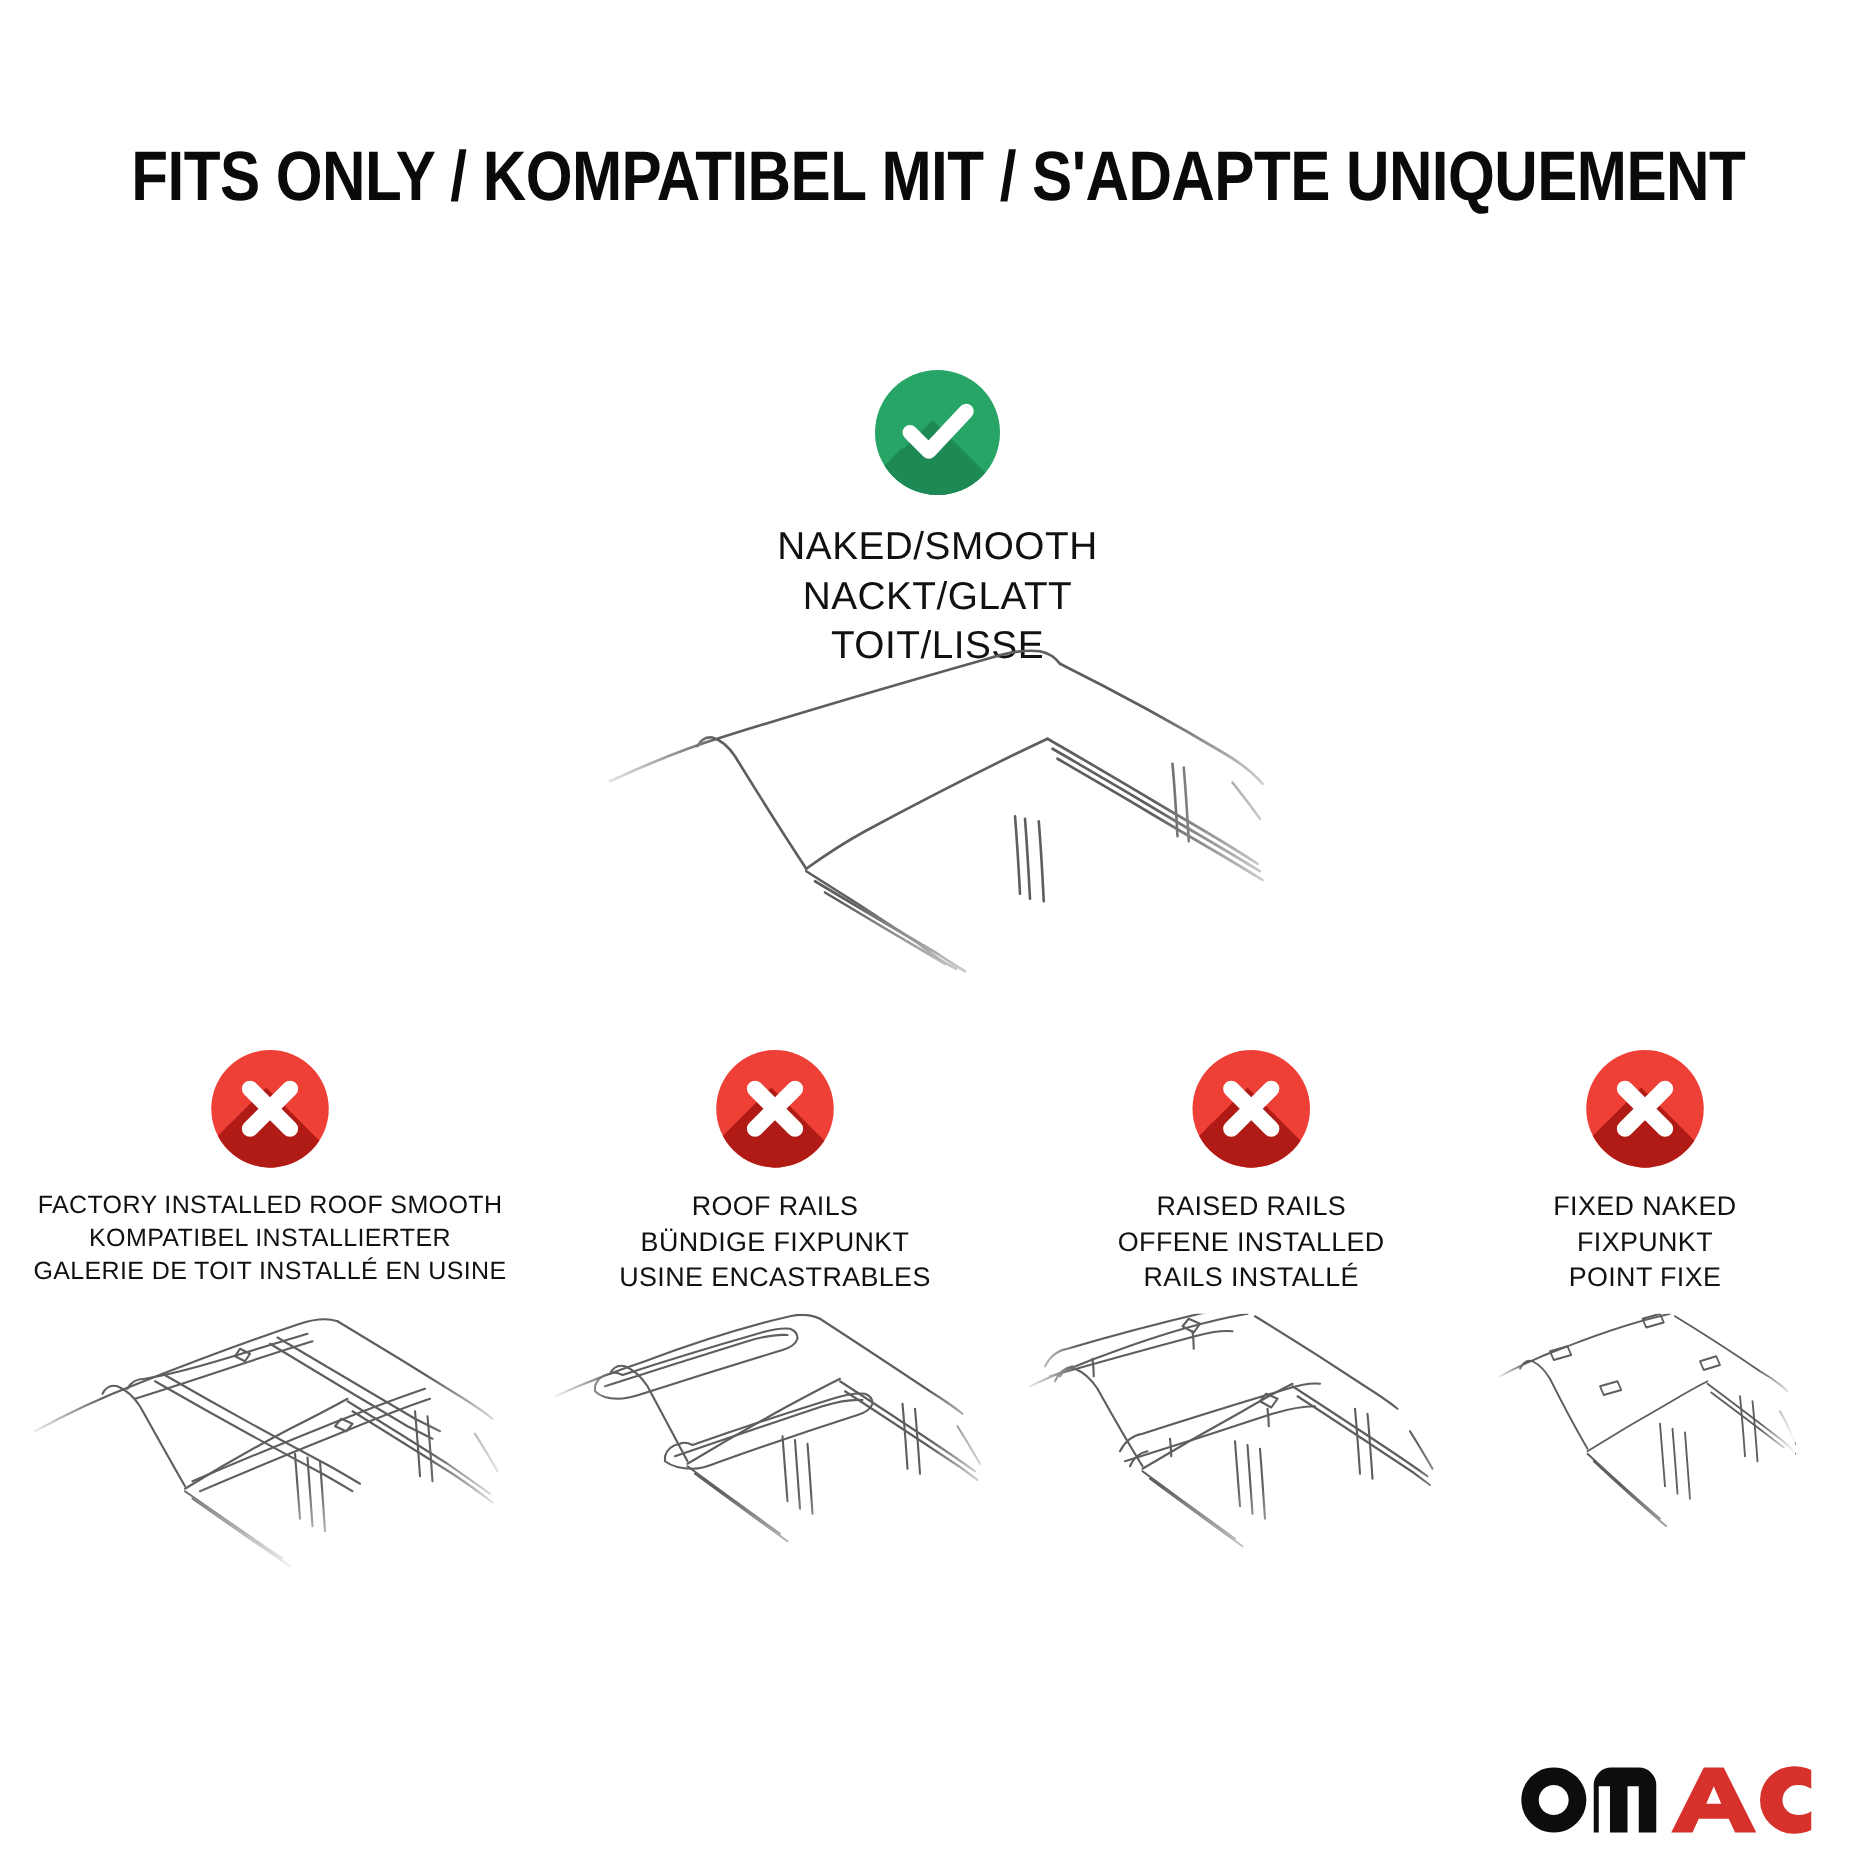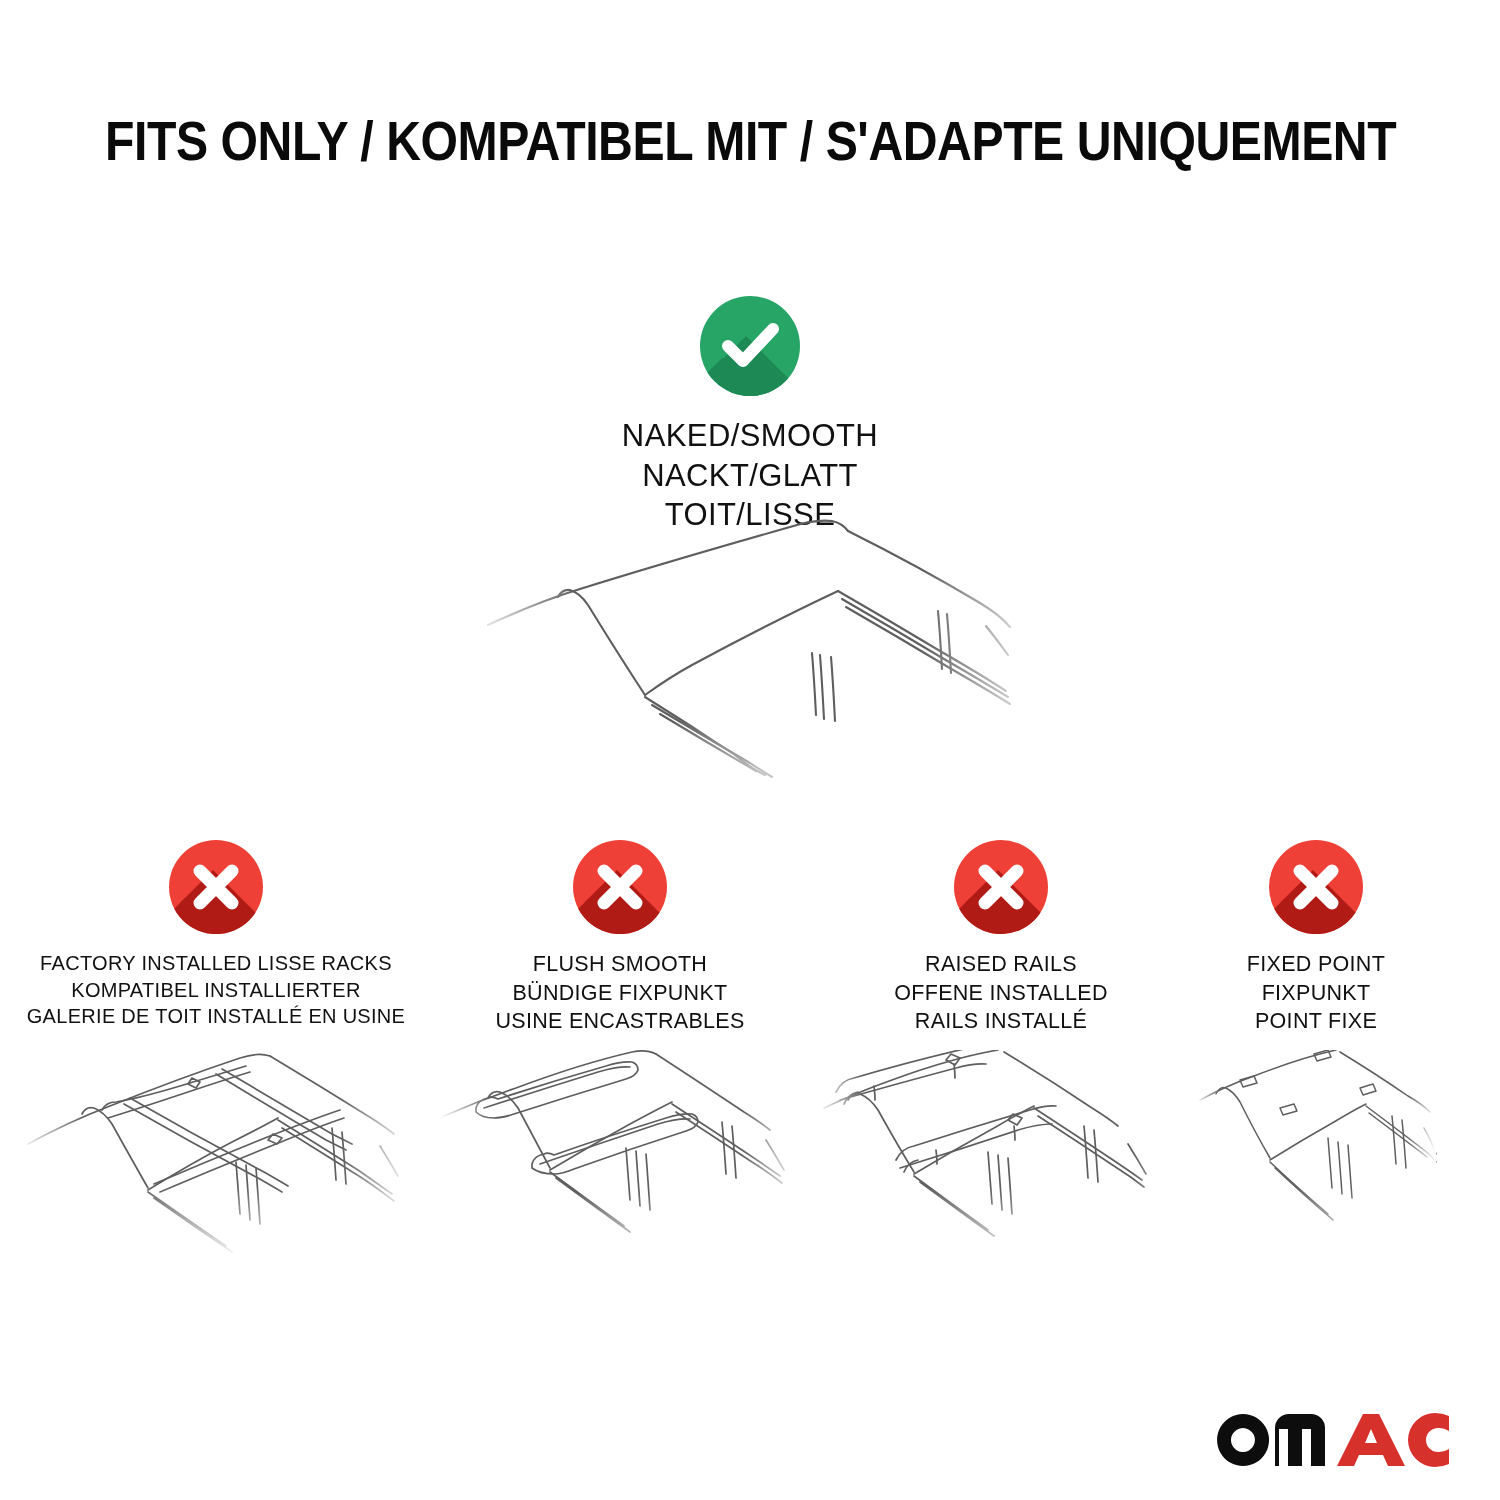--- a/index.html
+++ b/index.html
@@ -238,21 +238,21 @@
 
   <div class="col col-0">
     <div class="badge badge-no">
       <div class="shadow"></div>
       <div class="shadow-b"></div>
       <svg width="94" height="94" viewBox="0 0 94 94">
         <path d="M31 31 L63 63 M63 31 L31 63" fill="none" stroke="#ffffff" stroke-width="13" stroke-linecap="round"></path>
       </svg>
     </div>
     <div class="no-caption">
-      <span class="ln">FACTORY INSTALLED LISSE RACKS</span>
+      <span class="ln">FACTORY INSTALLED ROOF SMOOTH</span>
       <span class="ln">KOMPATIBEL INSTALLIERTER</span>
       <span class="ln">GALERIE DE TOIT INSTALLÉ EN USINE</span>
     </div>
     <svg class="mini-roof" viewBox="0 0 392 215">
       <defs>
         <linearGradient id="mfL0" x1="0" y1="0" x2="1" y2="0">
           <stop offset="0%" stop-color="#fff" stop-opacity="1"></stop>
             <stop offset="16%" stop-color="#fff" stop-opacity="0"></stop>
         </linearGradient>
         <linearGradient id="mfR0" x1="0" y1="0" x2="1" y2="0">
@@ -306,21 +306,21 @@
 
   <div class="col col-1">
     <div class="badge badge-no">
       <div class="shadow"></div>
       <div class="shadow-b"></div>
       <svg width="94" height="94" viewBox="0 0 94 94">
         <path d="M31 31 L63 63 M63 31 L31 63" fill="none" stroke="#ffffff" stroke-width="13" stroke-linecap="round"></path>
       </svg>
     </div>
     <div class="no-caption">
-      <span class="ln">FLUSH SMOOTH</span>
+      <span class="ln">ROOF RAILS</span>
       <span class="ln">BÜNDIGE FIXPUNKT</span>
       <span class="ln">USINE ENCASTRABLES</span>
     </div>
     <svg class="mini-roof" viewBox="0 0 360 215">
       <defs>
         <linearGradient id="mfL1" x1="0" y1="0" x2="1" y2="0">
           <stop offset="0%" stop-color="#fff" stop-opacity="1"></stop>
             <stop offset="14%" stop-color="#fff" stop-opacity="0"></stop>
         </linearGradient>
         <linearGradient id="mfR1" x1="0" y1="0" x2="1" y2="0">
@@ -429,21 +429,21 @@
 
   <div class="col col-3">
     <div class="badge badge-no">
       <div class="shadow"></div>
       <div class="shadow-b"></div>
       <svg width="94" height="94" viewBox="0 0 94 94">
         <path d="M31 31 L63 63 M63 31 L31 63" fill="none" stroke="#ffffff" stroke-width="13" stroke-linecap="round"></path>
       </svg>
     </div>
     <div class="no-caption">
-      <span class="ln">FIXED POINT</span>
+      <span class="ln">FIXED NAKED</span>
       <span class="ln">FIXPUNKT</span>
       <span class="ln">POINT FIXE</span>
     </div>
     <svg class="mini-roof" viewBox="0 0 240 215" style="width:300px;margin-left:-30px">
       <defs>
         <linearGradient id="mfL3" x1="0" y1="0" x2="1" y2="0">
           <stop offset="0%" stop-color="#fff" stop-opacity="1"></stop>
             <stop offset="10%" stop-color="#fff" stop-opacity="0"></stop>
         </linearGradient>
         <linearGradient id="mfR3" x1="0" y1="0" x2="1" y2="0">

